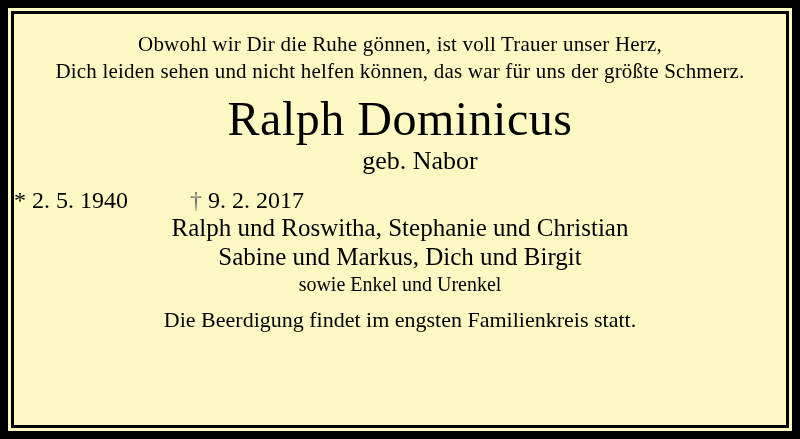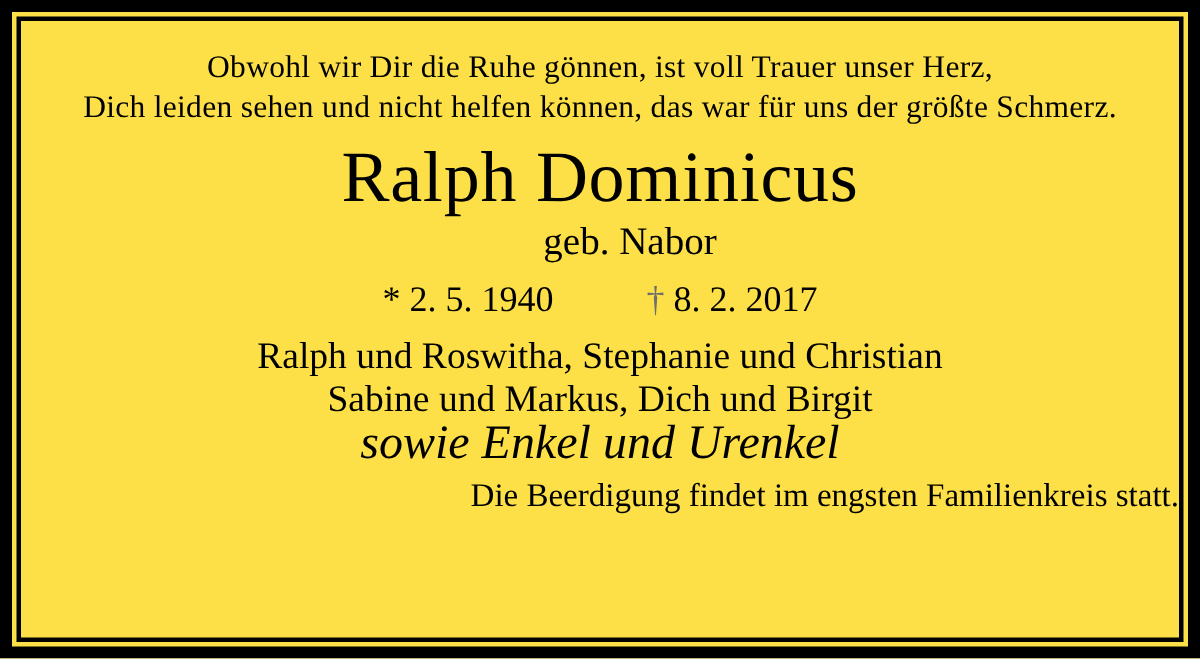--- a/index.html
+++ b/index.html
@@ -5,21 +5,21 @@
   html, body {
     margin: 0;
     padding: 0;
     background: #ffffff;
   }
   .card {
     position: relative;
     width: 800px;
     height: 439px;
     box-sizing: border-box;
-    background: #fde047;
+    background: #fef9c3;
     border: 8px solid #000000;
     padding: 3px;
     font-family: "Liberation Serif", "DejaVu Serif", serif;
     color: #000000;
   }
   .inner {
     width: 100%;
     height: 100%;
     box-sizing: border-box;
     border: 3px solid #000000;
@@ -43,72 +43,70 @@
     margin-top: 6px;
     font-size: 26px;
     line-height: 24px;
     margin-left: 40px;
   }
   .dates {
     margin-top: 14px;
     font-size: 24px;
     line-height: 26px;
     display: flex;
-    justify-content: center;
+    justify-content: flex-start;
     gap: 62px;
   }
   .dagger {
     color: #6e6e6e;
   }
   .vermissen {
     margin-top: 18px;
     font-size: 22px;
     line-height: 26px;
   }
   .mourners-main {
     font-size: 25px;
     line-height: 29px;
   }
   .mourners {
-    margin-top: 10px;
+    margin-top: 0;
   }
   .mourners-sub {
-    font-size: 32px;
+    font-size: 20px;
     line-height: 27px;
-    font-style: italic;
   }
   .address {
     font-size: 22px;
     line-height: 25px;
   }
   .funeral {
     margin-top: 9px;
     font-size: 22px;
     line-height: 25px;
-    text-align: right;
   }
 </style>
 </head>
 <body>
 
 <div class="card">
   <div class="inner">
 
     <div class="epigraph">
       <div>Obwohl wir Dir die Ruhe gönnen, ist voll Trauer unser Herz,</div>
       <div>Dich leiden sehen und nicht helfen können, das war für uns der größte Schmerz.</div>
     </div>
 
     <h1 class="name">Ralph Dominicus</h1>
 
     <div class="geb">geb. Nabor</div>
 
     <div class="dates">
       <span class="date"><span>*</span>&nbsp;<span>2. 5. 1940</span></span>
-      <span class="date"><span class="dagger">†</span>&nbsp;<span>8. 2. 2017</span></span>
+      <span class="date"><span class="dagger">†</span>&nbsp;<span>9. 2. 2017</span></span>
     </div>
 
 
     <div class="mourners">
       <div class="mourners-main">Ralph und Roswitha, Stephanie und Christian</div>
       <div class="mourners-main">Sabine und Markus, Dich und Birgit</div>
       <div class="mourners-sub">sowie Enkel und Urenkel</div>
     </div>
 
 

